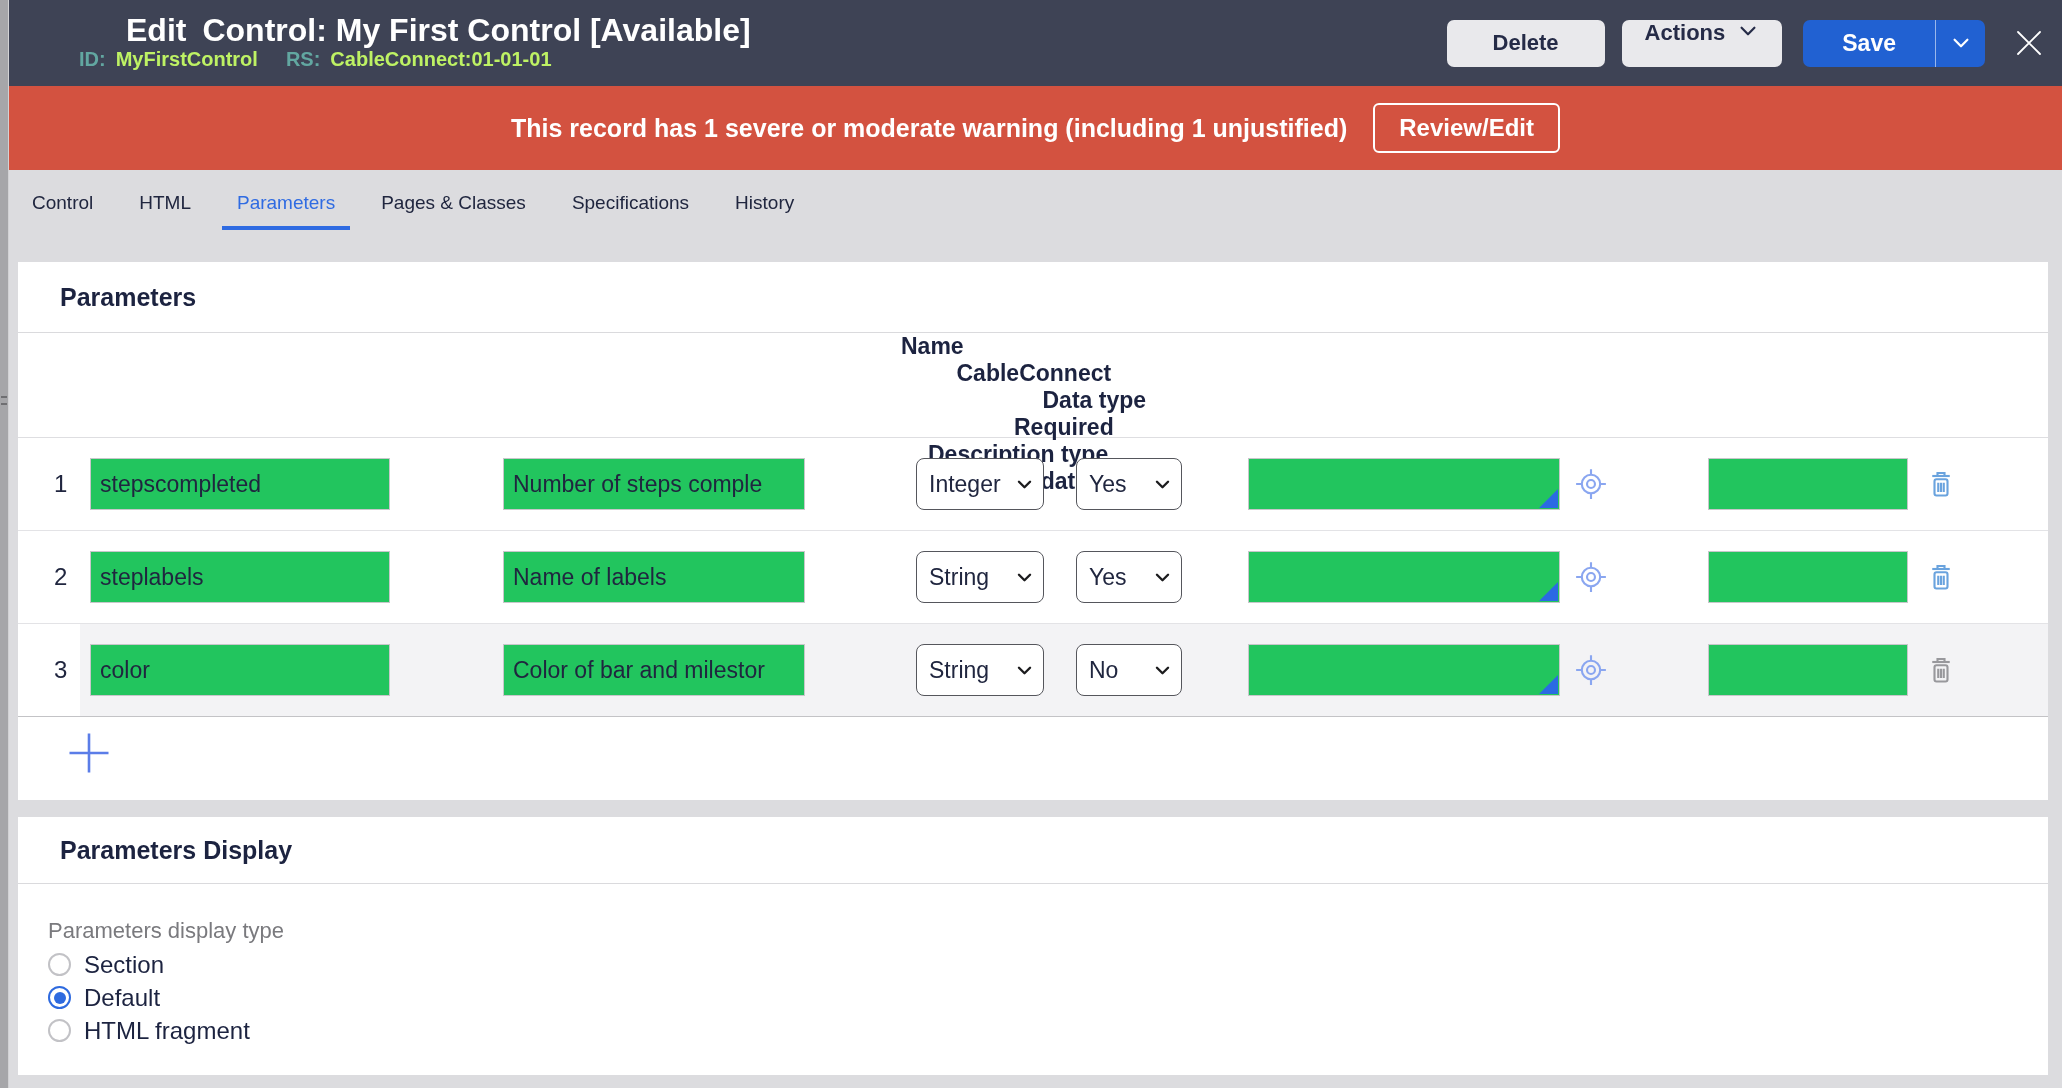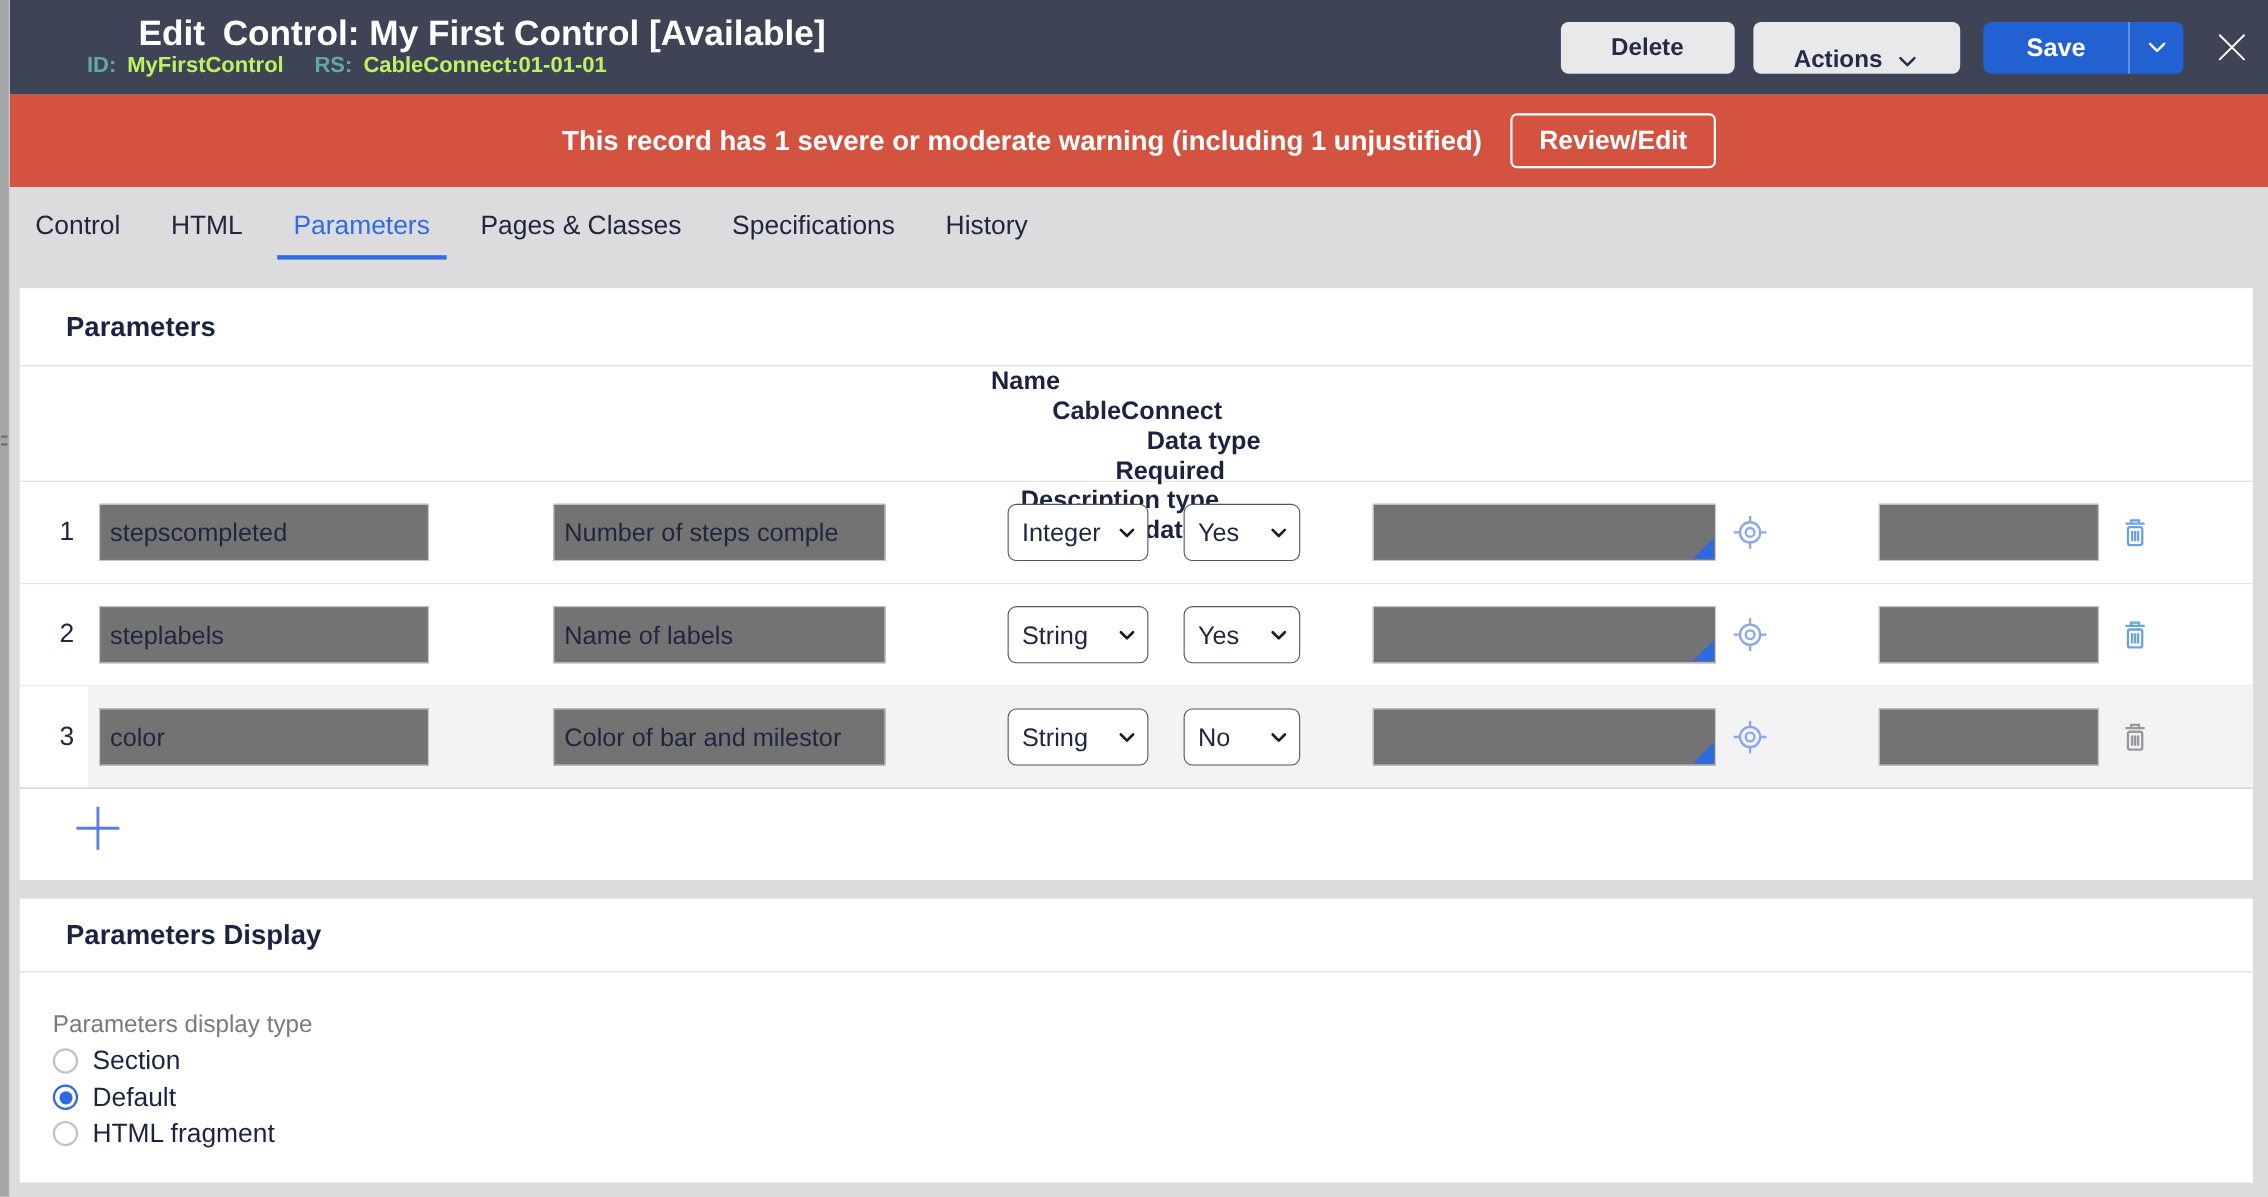--- a/index.html
+++ b/index.html
@@ -20,40 +20,40 @@
   .t1{font-size:32px;font-weight:700;color:#ffffff;line-height:28px;margin-left:47px;}
   .t1 .edit{margin-right:16px;}
   .t2{font-size:20px;font-weight:700;line-height:22px;display:flex;align-items:baseline;}
   .klabel{color:#62a7a1;margin-right:10px;}
   .klabel.rs{margin-left:28px;}
   .kval{color:#bef264;}
   .actions{margin-left:auto;display:flex;align-items:center;gap:17px;}
   .btn{height:47px;border:none;border-radius:7px;background:#e9e9ec;color:#252b47;
        font-family:inherit;font-size:22px;font-weight:600;cursor:pointer;}
   .btn.ghost{padding:0 46px;}
-  .btn.withchev{display:flex;align-items:flex-end;gap:12px;padding:0 37px;}
+  .btn.withchev{display:flex;align-items:flex-start;gap:12px;padding:0 23px;}
   .chev{width:22px;height:22px;fill:none;stroke-linecap:round;stroke-linejoin:round;stroke-width:2.4;}
   .chev.dark{stroke:#252b47;}
   .chev.light{stroke:#ffffff;}
   .savegrp{display:flex;height:47px;border-radius:7px;overflow:hidden;background:#2161d2;margin-left:4px;}
   .save-main{border:none;background:transparent;color:#fff;font-family:inherit;font-size:23px;font-weight:700;
              padding:0 39px;cursor:pointer;}
   .save-caret{border:none;background:transparent;border-left:1px solid rgba(255,255,255,.55);width:50px;
               display:flex;align-items:center;justify-content:center;cursor:pointer;}
   .close{width:30px;height:30px;fill:none;stroke:#fff;stroke-width:1.8;stroke-linecap:round;margin-left:12px;cursor:pointer;}
 
   
   .warnbar{height:84px;background:#d35240;display:flex;align-items:center;justify-content:center;gap:26px;}
   .warntext{color:#fff;font-size:25px;font-weight:700;}
   .review{background:transparent;border:2px solid #fff;border-radius:6px;color:#fff;
           font-family:inherit;font-size:24px;font-weight:700;padding:9px 24px;cursor:pointer;}
 
   
   .tabbar{height:92px;background:#dcdcdf;display:flex;align-items:flex-start;padding:22px 0 0 8px;}
-  .tab{font-size:24px;color:#20263f;padding:0 15px 12px;margin-right:16px;border-bottom:4px solid transparent;cursor:pointer;white-space:nowrap;}
+  .tab{font-size:19px;color:#20263f;padding:0 15px 12px;margin-right:16px;border-bottom:4px solid transparent;cursor:pointer;white-space:nowrap;}
   .tab.active{color:#2f6be2;border-bottom-color:#2f6be2;}
 
   
   .content{height:826px;background:#dcdcdf;padding-bottom:13px;}
   .card{background:#ffffff;margin:0 14px 0 9px;}
   .card.params{height:538px;}
   .gap{height:17px;}
   .card.pdisplay{height:258px;}
   .card-title{font-size:25px;font-weight:700;color:#1c2340;padding:20px 0 0 42px;line-height:30px;}
   .title-sep{margin-top:20px;border-bottom:1px solid #dadadd;}
@@ -66,21 +66,21 @@
   .cell-num{width:36px;flex:none;font-size:24px;}
   .cell-name{width:300px;flex:none;}
   .cell-desc{width:302px;flex:none;margin-left:113px;}
   .cell-dtype{width:128px;flex:none;margin-left:111px;}
   .cell-req{width:106px;flex:none;margin-left:32px;}
   .cell-sp{width:312px;flex:none;margin-left:66px;}
   .cell-target{width:34px;flex:none;margin-left:14px;}
   .cell-val{width:200px;flex:none;margin-left:100px;}
   .cell-trash{width:30px;flex:none;margin-left:18px;}
 
-  .txt{height:52px;border:1.5px solid #c7c7ca;background:#737373;font-family:inherit;font-size:23px;
+  .txt{height:52px;border:1.5px solid #c7c7ca;background:#22c55e;font-family:inherit;font-size:23px;
        color:#20263f;padding:0 9px;width:100%;}
   .sel{height:52px;border:1.5px solid #55565c;border-radius:8px;background:#fff;display:flex;
        align-items:center;justify-content:space-between;padding:0 9px 0 12px;font-size:23px;cursor:pointer;}
   .sel .chev{width:19px;height:19px;stroke:#1c1c1e;stroke-width:3;}
   .spwrap{position:relative;height:52px;}
   .spcorner{position:absolute;right:2px;bottom:2px;width:0;height:0;
             border-left:19px solid transparent;border-bottom:19px solid #2b6ae3;}
   .target{width:34px;height:34px;fill:none;stroke:#8aa6f0;stroke-width:1.5;cursor:pointer;}
   .trash{width:30px;height:30px;fill:none;stroke-width:1.7;cursor:pointer;}
   .trash.blue{stroke:#6aa3de;}

